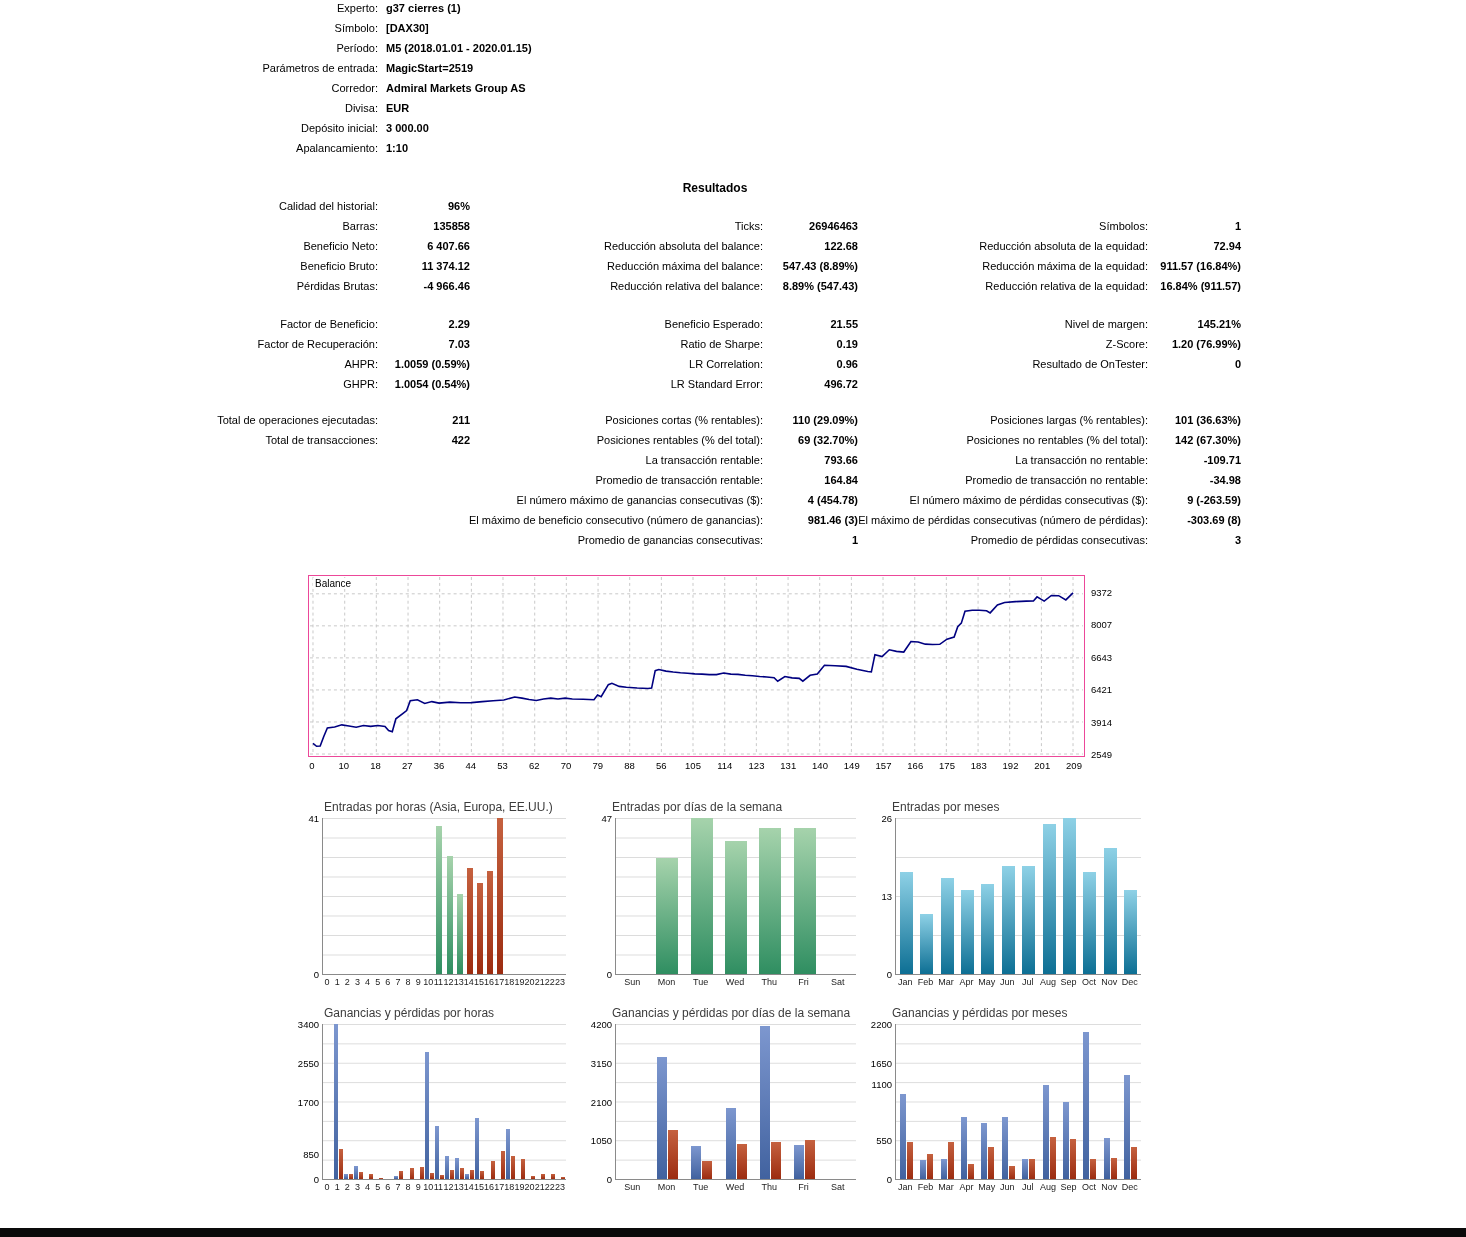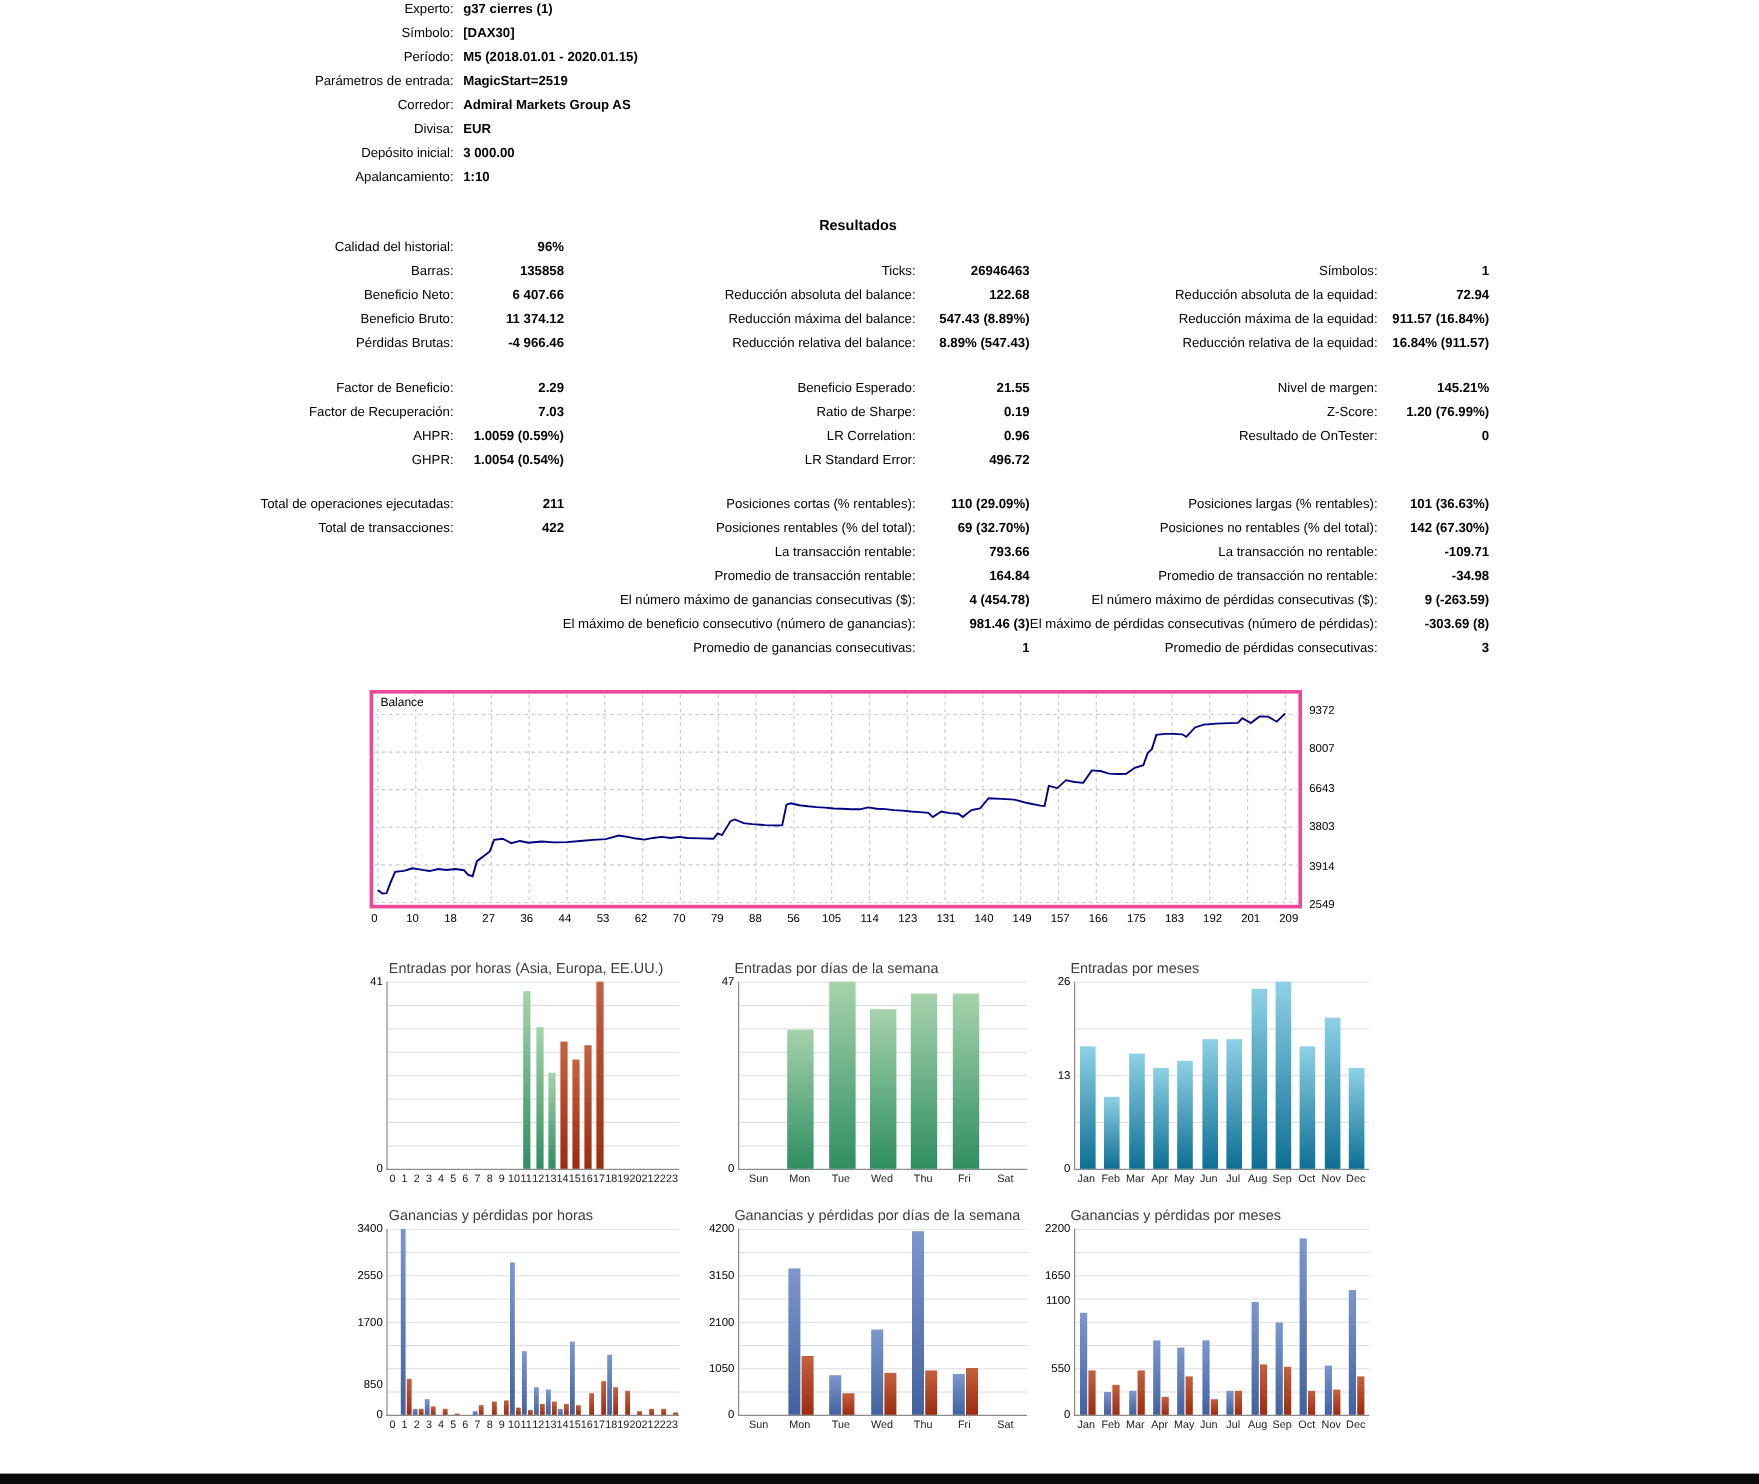--- a/index.html
+++ b/index.html
@@ -11,21 +11,21 @@
   .hdr-value{position:absolute;left:386px;font-weight:bold;white-space:nowrap;}
   #results-title{position:absolute;left:340px;top:181px;width:750px;text-align:center;
                  font-weight:bold;font-size:12px;}
   .srow{position:absolute;height:20px;width:100%;}
   .scell{position:absolute;white-space:nowrap;}
   .lab{font-weight:normal;}
   .val{font-weight:bold;}
   .c0{right:1088px;} .c1{right:996px;} .c2{right:703px;} .c3{right:608px;} .c4{right:318px;} .c5{right:225px;}
   
   #balance-box{position:absolute;left:308px;top:575px;width:777px;height:182px;
-               border:3px solid #ec4899;box-sizing:border-box;}
+               border:1px solid #ec4899;box-sizing:border-box;}
   #balance-svg{position:absolute;left:0;top:0;width:100%;height:100%;}
   .gl{stroke:#c9c9c9;stroke-width:1;stroke-dasharray:3,3;}
   .bline{fill:none;stroke:#000080;stroke-width:1.6;}
   #balance-title{position:absolute;left:4px;top:2px;font-size:10px;color:#000;background:#fff;padding:0 2px;z-index:2;}
   #balance-ylabels span{position:absolute;left:1091px;font-size:9.5px;white-space:nowrap;}
   #balance-xlabels span{position:absolute;top:760px;width:30px;text-align:center;font-size:9.5px;}
   
   .chart{position:absolute;}
   .chart .title{position:absolute;left:14px;top:0;font-size:12px;color:#3c3c3c;white-space:nowrap;}
   .chart .plot{position:absolute;top:18px;border-left:1px solid #8a8a8a;border-bottom:1px solid #8a8a8a;
@@ -228,21 +228,21 @@
       <line class="gl" x1="702.5" y1="1" x2="702.5" y2="181"></line>
       <line class="gl" x1="734.3" y1="1" x2="734.3" y2="181"></line>
       <line class="gl" x1="766.0" y1="1" x2="766.0" y2="181"></line>
       <polyline class="bline" points="4.0,169.3 7.6,172.2 11.2,171.9 14.8,162.2 18.4,153.6 25.7,152.7 32.9,150.5 40.1,151.7 47.3,152.9 54.6,151.2 61.8,152.0 69.0,151.2 76.2,152.2 79.8,156.2 83.5,157.4 87.1,144.4 94.3,138.9 97.9,136.1 101.5,126.1 108.7,125.1 116.0,128.9 123.2,127.0 130.4,128.5 141.2,127.5 152.1,128.2 162.9,128.0 173.7,127.0 184.6,126.1 195.4,125.4 206.2,122.3 213.5,123.5 220.7,124.9 227.9,125.8 235.1,124.4 242.4,123.5 249.6,124.4 256.8,123.5 264.0,124.4 274.9,124.7 285.7,125.1 289.3,120.4 292.9,122.0 300.1,109.9 303.7,108.5 311.0,111.6 318.2,112.5 329.0,113.3 339.9,113.7 343.5,113.3 347.1,95.7 350.7,94.5 357.9,96.2 365.1,97.1 372.4,97.8 379.6,98.3 386.8,99.0 394.0,99.2 401.3,99.7 408.5,99.7 415.7,98.1 422.9,99.2 430.1,99.5 437.4,100.4 444.6,100.9 451.8,101.6 459.0,102.1 466.3,102.8 469.9,106.4 477.1,101.6 484.3,103.0 491.5,103.5 495.1,106.4 502.4,100.4 509.6,99.0 516.8,90.2 527.6,90.7 538.5,91.4 549.3,94.3 560.2,96.6 563.8,96.9 567.4,79.5 574.6,81.4 581.8,74.6 589.0,76.2 596.3,76.9 603.5,66.2 610.7,66.7 617.9,68.9 625.2,69.3 632.4,69.1 639.6,63.9 646.8,61.7 650.4,51.3 654.0,47.7 657.7,35.6 664.9,34.7 672.1,34.7 679.3,35.1 682.9,37.3 690.2,29.2 697.4,26.8 708.2,25.9 719.1,25.4 726.3,25.2 729.9,21.1 737.1,25.4 744.3,19.7 751.6,19.9 758.8,24.2 766.0,17.1"></polyline>
     </svg>
 </div>
 <div id="balance-ylabels">
     <span style="top: 587px;">9372</span>
     <span style="top: 619.409px;">8007</span>
     <span style="top: 651.795px;">6643</span>
-    <span style="top: 684.205px;">3803</span>
+    <span style="top: 684.205px;">6421</span>
     <span style="top: 716.591px;">3914</span>
     <span style="top: 749px;">2549</span>
   </div>
 <div id="balance-xlabels">
     <span style="left: 297px;">0</span>
     <span style="left: 328.75px;">10</span>
     <span style="left: 360.5px;">18</span>
     <span style="left: 392.25px;">27</span>
     <span style="left: 424px;">36</span>
     <span style="left: 455.75px;">44</span>

